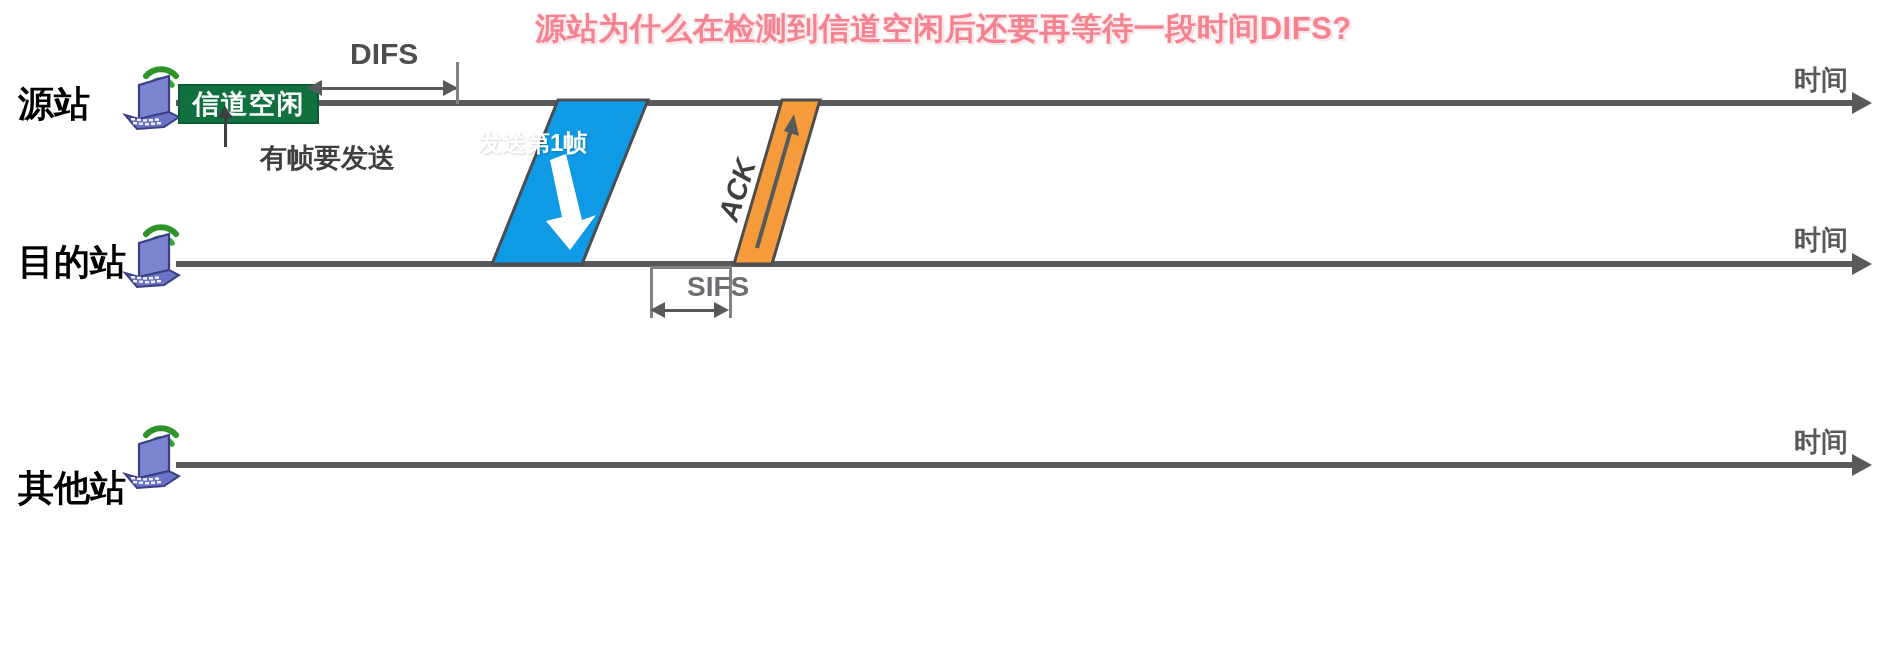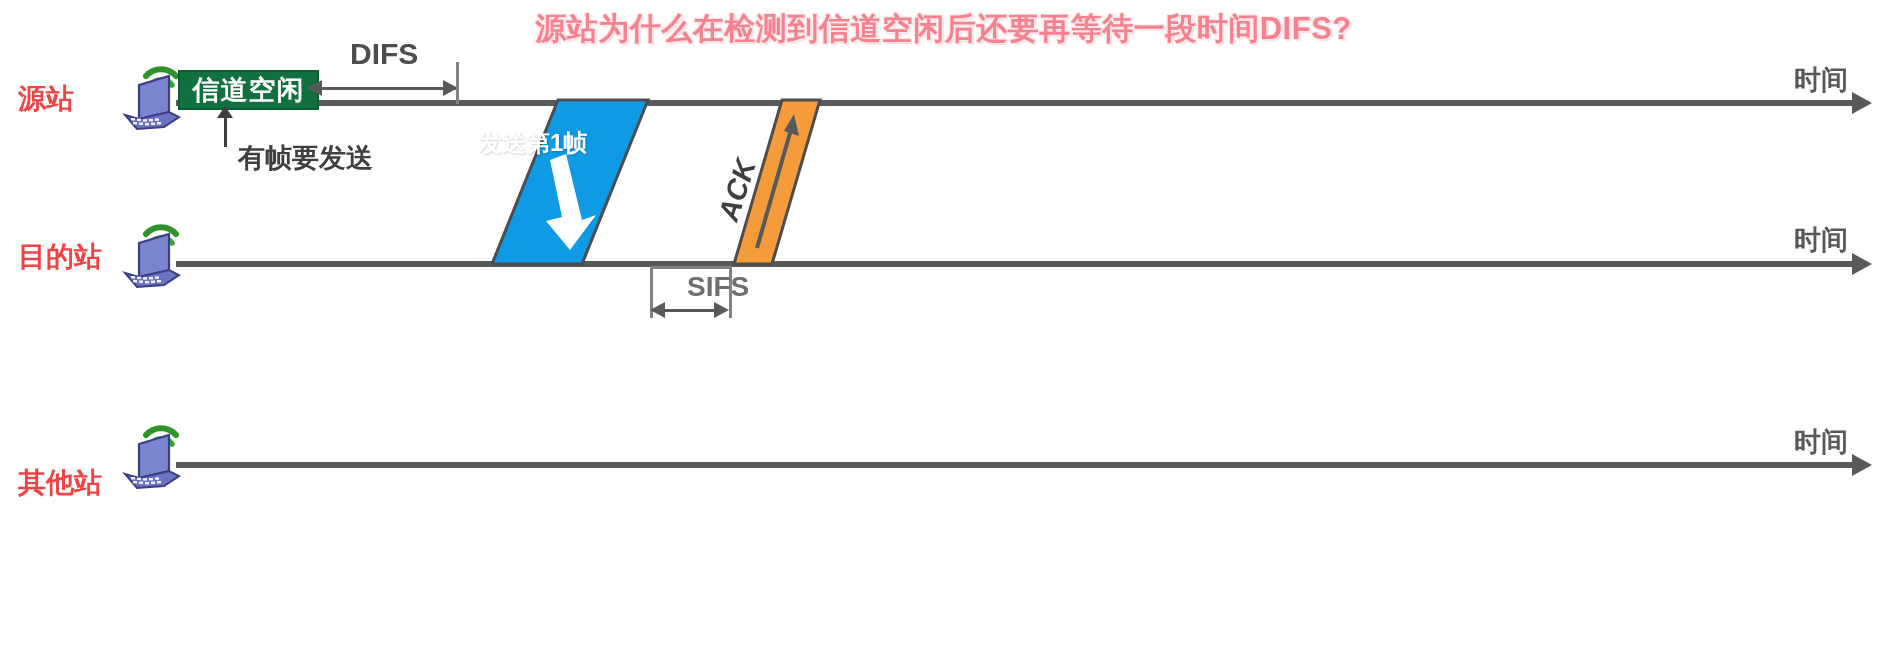--- a/index.html
+++ b/index.html
@@ -34,23 +34,23 @@
       -1px  1px 0 #ffe9ec,
        1px -1px 0 #ffe9ec,
       -1px -1px 0 #ffe9ec,
        2px  2px 2px rgba(200,150,160,0.35);
     white-space: nowrap;
   }
 
   
   .row-label {
     position: absolute;
-    font-size: 28px;
-    font-weight: bold;
-    color: #ef4444;
+    font-size: 36px;
+    font-weight: bold;
+    color: #000000;
     white-space: nowrap;
   }
 
   
   .axis {
     position: absolute;
     height: 6px;
     background: #58595b;
   }
   .axis-head {
@@ -89,20 +89,21 @@
     letter-spacing: 1px;
   }
 
   
   .plain-text {
     position: absolute;
     font-size: 27px;
     font-weight: bold;
     color: #3f3f41;
     white-space: nowrap;
+    margin-left: 22px;
   }
   .difs-text {
     position: absolute;
     font-size: 30px;
     font-weight: bold;
     color: #4d4d4f;
     white-space: nowrap;
   }
   .sifs-text {
     position: absolute;
@@ -216,21 +217,21 @@
           <rect x="41" y="64" width="4" height="2.4"></rect>
         </g>
       </g>
     </svg>
   </div>
 
   <div class="axis" style="left:176px; top:100px; width:1680px;"></div>
   <div class="axis-head" style="left:1852px; top:92px;"></div>
   <div class="time-label" style="left:1783px; top:62px;">时间</div>
 
-  <div class="idle-box" style="left:178px; top:70px; width:137px; height:36px;">信道空闲</div>
+  <div class="idle-box" style="left:178px; top:84px; width:137px; height:36px;">信道空闲</div>
 
   <div class="up-stem" style="left:224px; top:115px; height:32px;"></div>
   <div class="up-head" style="left:217px; top:106px;"></div>
   <div class="plain-text" style="left:238px; top:140px;">有帧要发送</div>
 
   <div class="difs-text" style="left:350px; top:37px;">DIFS</div>
   <div class="meas-line" style="left:320px; top:87px; width:138px;"></div>
   <div class="arrow-left" style="left:307px; top:80px;"></div>
   <div class="arrow-right" style="left:443px; top:80px;"></div>
   <div class="vline-thin" style="left:456px; top:62px; height:42px;"></div>

